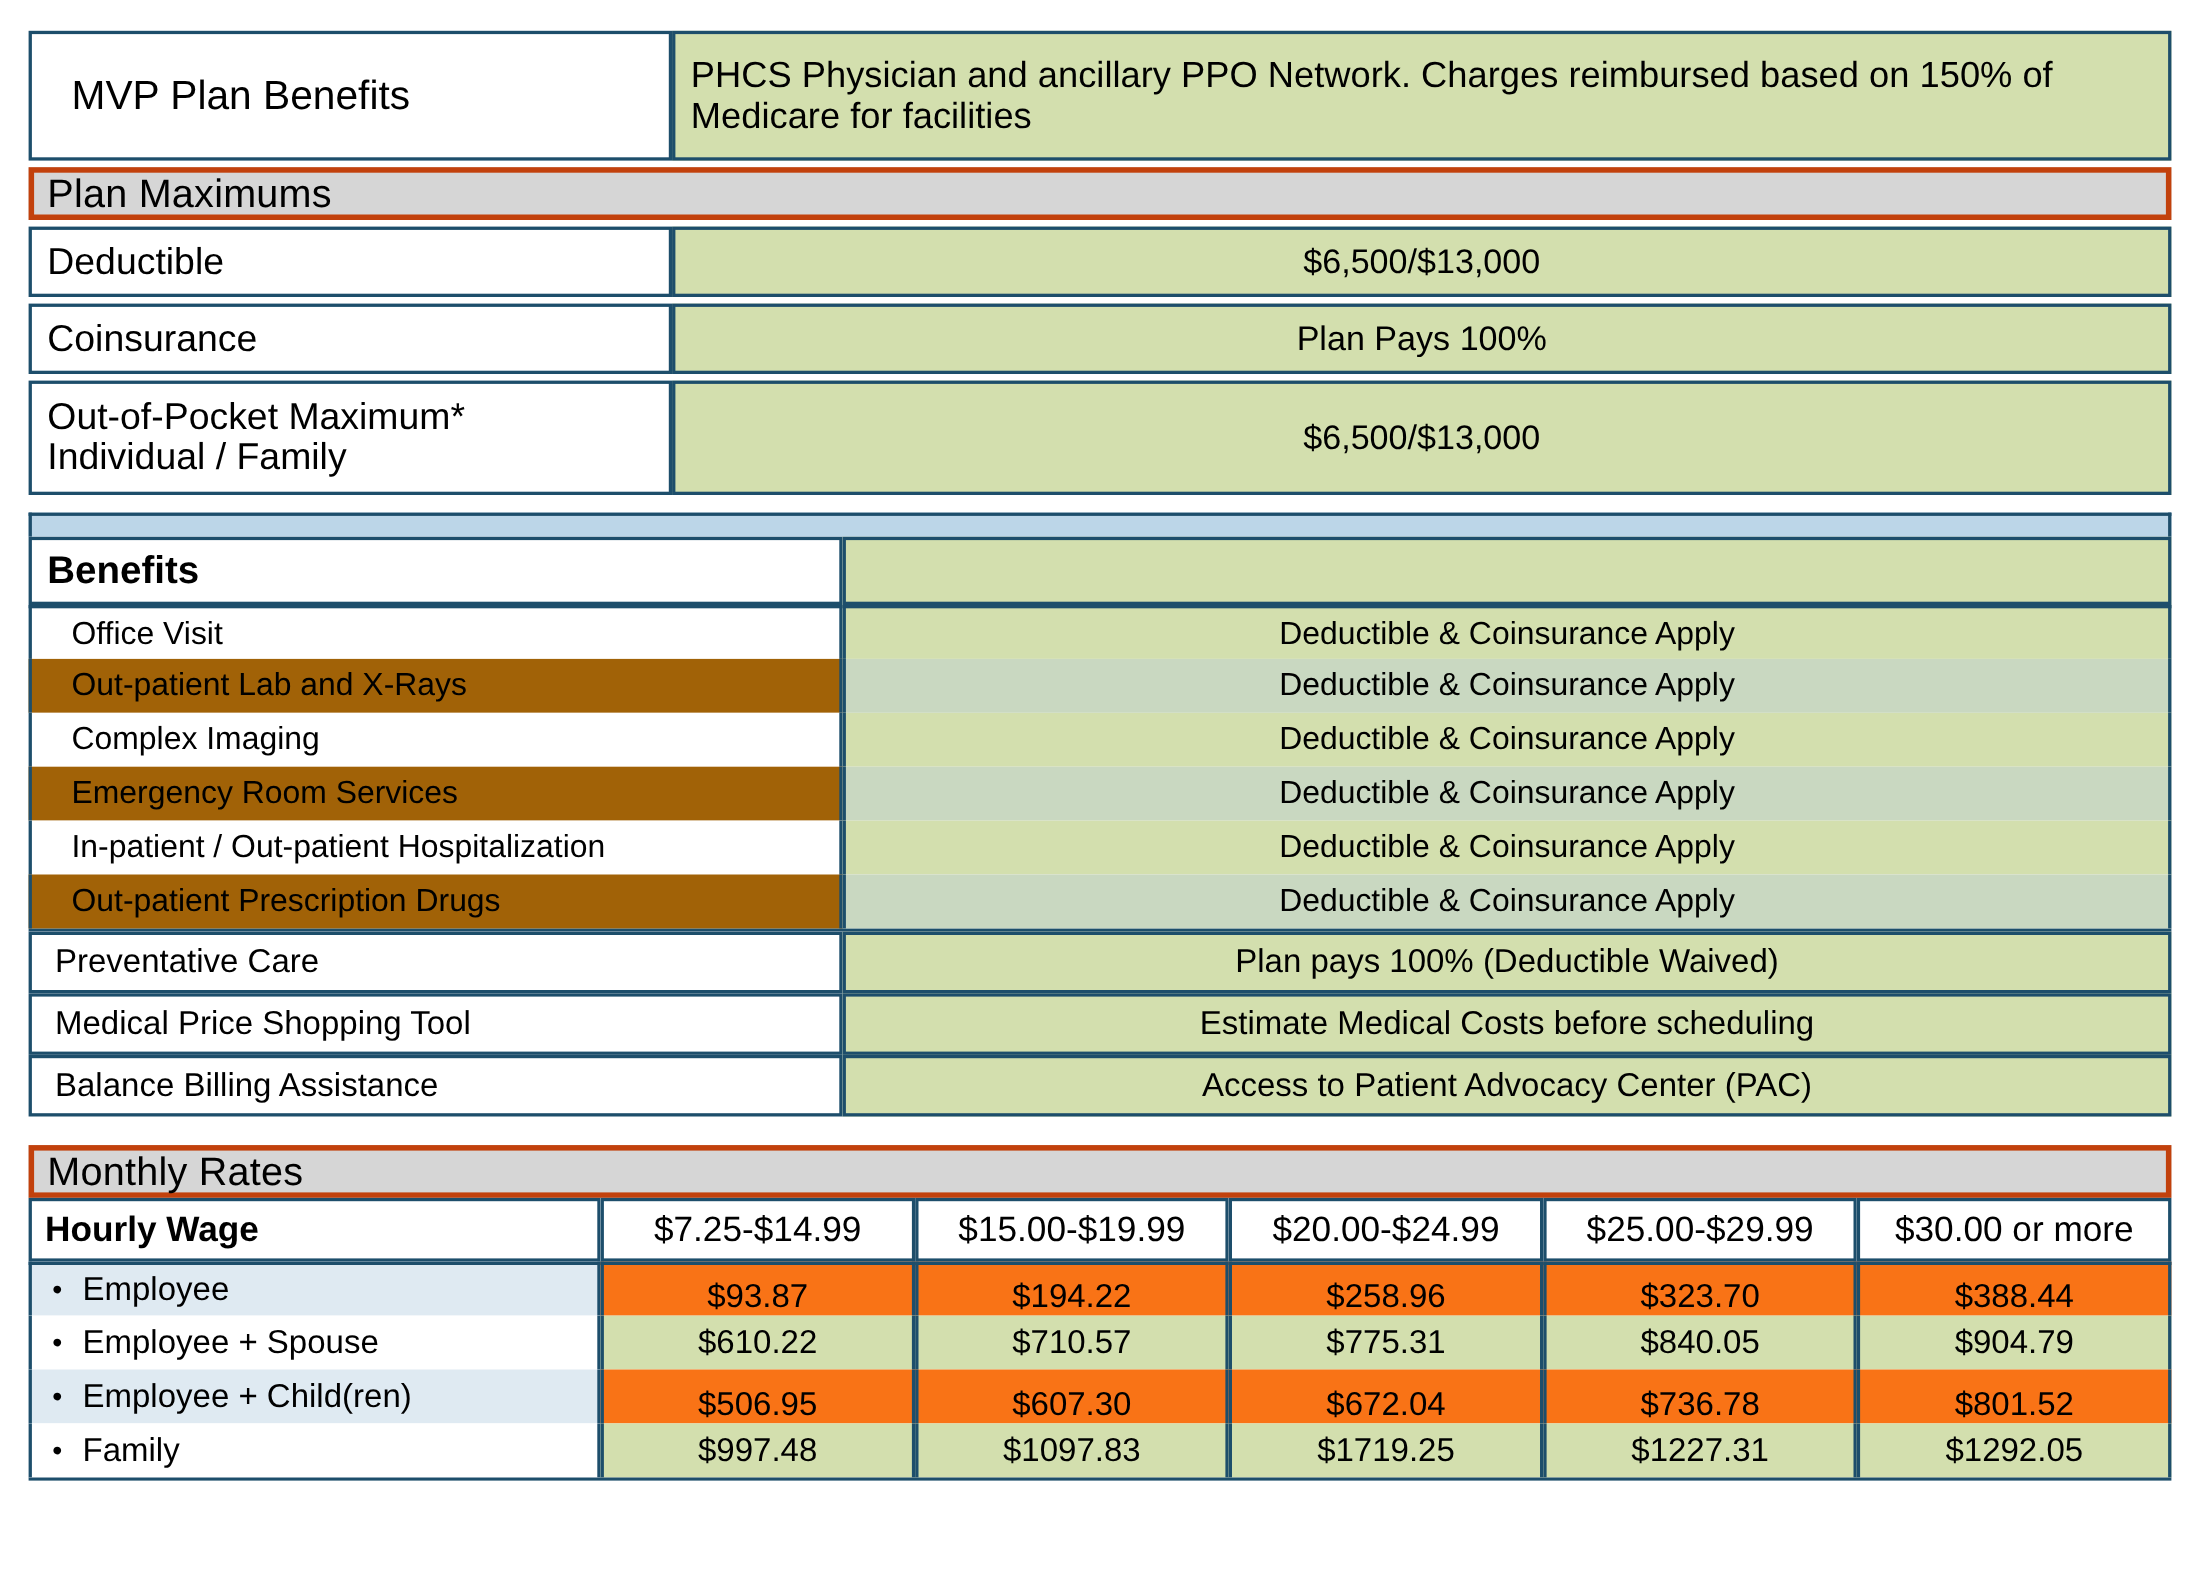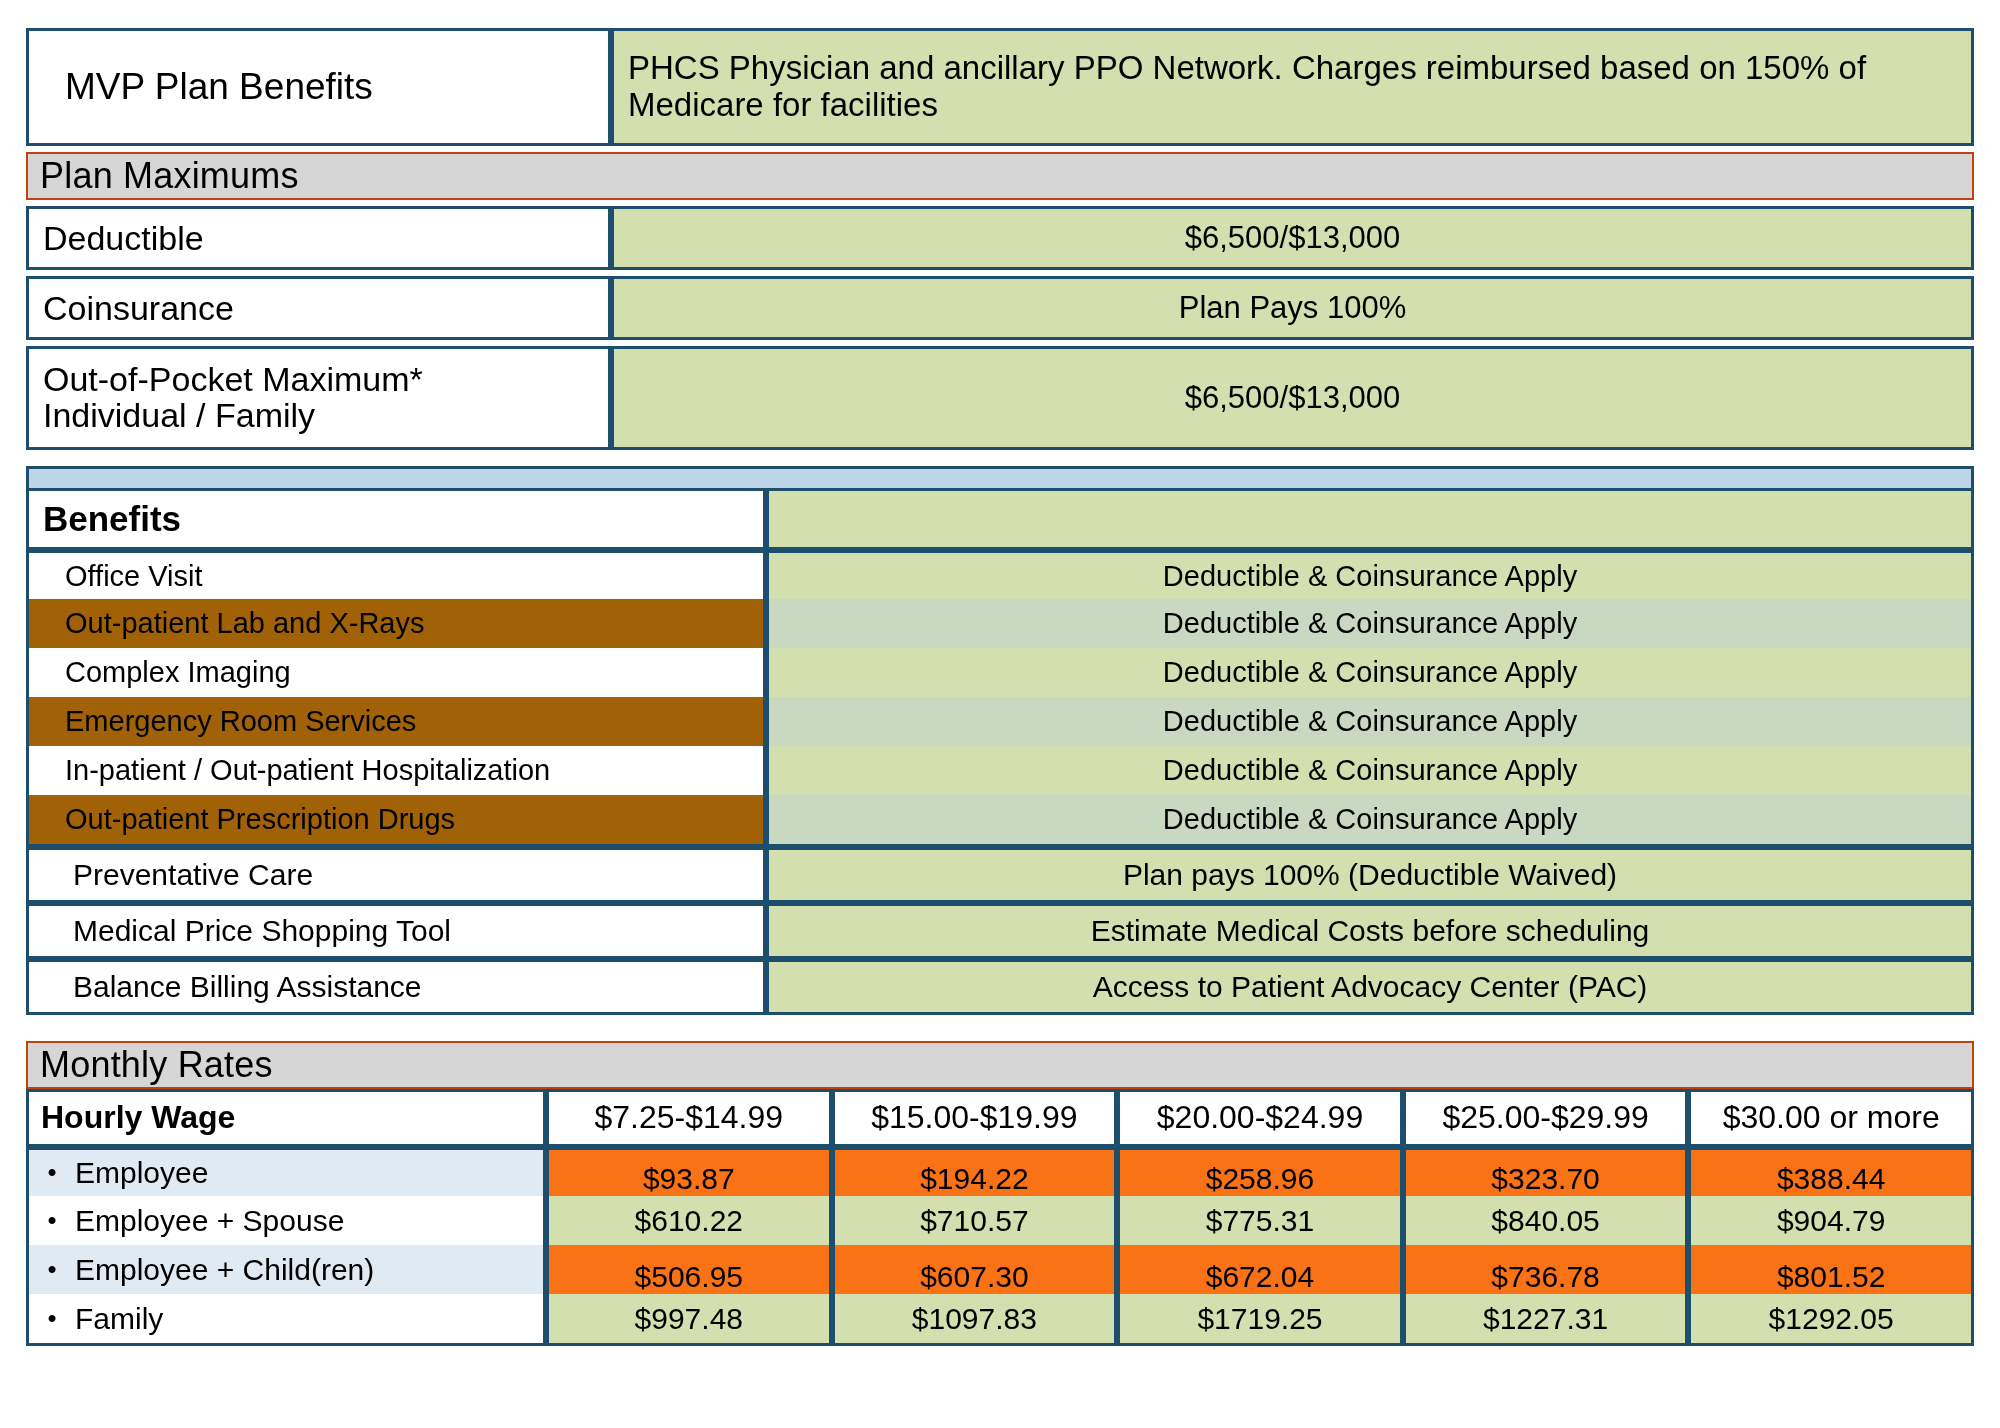--- a/index.html
+++ b/index.html
@@ -59,21 +59,21 @@
   .c-right { flex: 1 1 auto; }
 
   .hdr-row .c-left  { height: 118px; font-size: 37px; padding-left: 36px; }
   .hdr-row .c-right { height: 118px; font-size: 33px; padding: 0 14px; }
 
   .banner {
     box-sizing: border-box;
     width: 100%;
     height: 48px;
     background: #d6d6d6;
-    border: 2px solid #c2410c;
+    border: 5px solid #c2410c;
     display: flex;
     align-items: center;
     padding-left: 12px;
     font-size: 36px;
     letter-spacing: 0.2px;
   }
 
   .max-row .cell { height: 64px; }
   .max-row.tall .cell { height: 104px; }
   .max-row.tall .c-left {
@@ -113,21 +113,21 @@
   }
   .ben-row.first .cell { border-top: 3px solid #1d4e6b; }
   .ben-row .b-left { padding-left: 36px; }
   .ben-row.alt .b-left  { background: #a16207; }
   .ben-row.alt .b-right { background: #c9d8c1; }
 
   .ben-sep { height: 3px; background: #1d4e6b; width: 100%; }
 
   .ben-single { margin-top: 0; }
   .ben-single .cell { height: 56px; font-size: 30px; }
-  .ben-single .b-left { padding-left: 44px; }
+  .ben-single .b-left { padding-left: 21px; }
 
   
   .rates { margin-top: 26px; }
 
   .rate-hdr {
     display: flex;
     width: 100%;
   }
   .rate-hdr .cell { height: 58px; font-size: 32px; }
   .r-label { width: 520px; flex: 0 0 520px; font-weight: bold; padding-left: 22px; }

